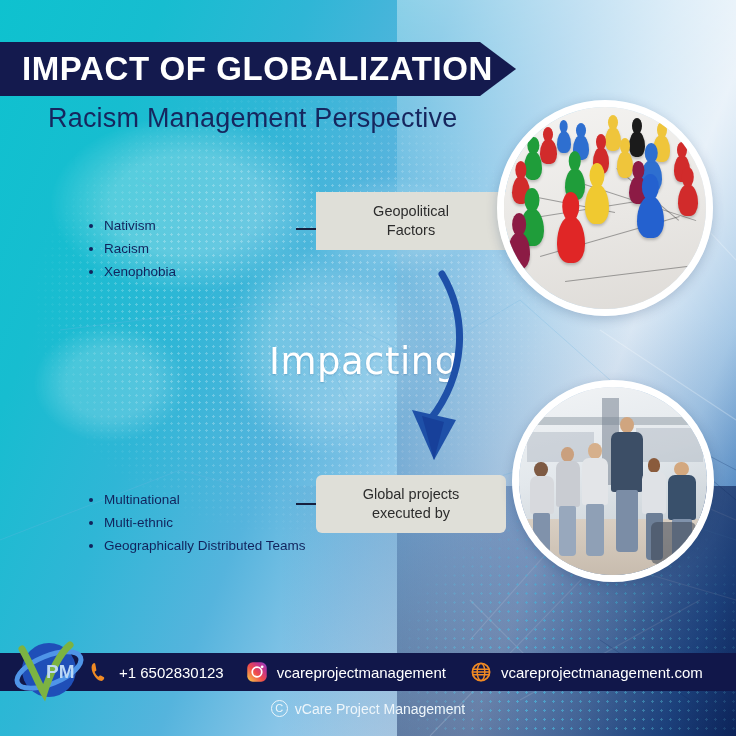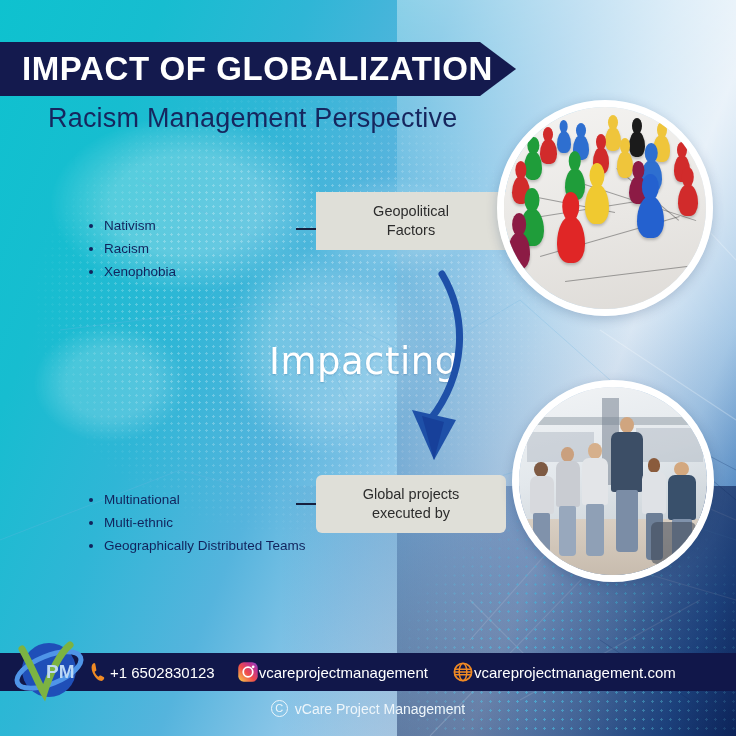--- a/index.html
+++ b/index.html
@@ -124,21 +124,21 @@
 
   
   .footer-bar{
     position:absolute;left:0;top:653px;width:736px;height:38px;background:#11174a;
     display:flex;align-items:center;
   }
   .footer-item{display:flex;align-items:center;color:#ffffff;font-size:15px;white-space:nowrap;}
   .fi-phone{margin-left:88px;}
   .fi-web{margin-left:24px;}
   .fi-ig{margin-left:22px;}
-  .footer-item .label{}
+  .footer-item .label{margin-left:9px;}
   .ico{width:22px;height:22px;display:inline-block;position:relative;flex:0 0 auto;}
 
   .logo{position:absolute;left:8px;top:637px;width:82px;height:66px;}
   .copyright{
     position:absolute;left:0;right:0;top:700px;text-align:center;
     color:#eef6fb;font-size:14px;display:flex;align-items:center;justify-content:center;gap:7px;
   }
   .copy-mark{width:17px;height:17px;border:1.4px solid #eef6fb;border-radius:50%;
              font-size:11px;line-height:14px;text-align:center;}
 </style>

